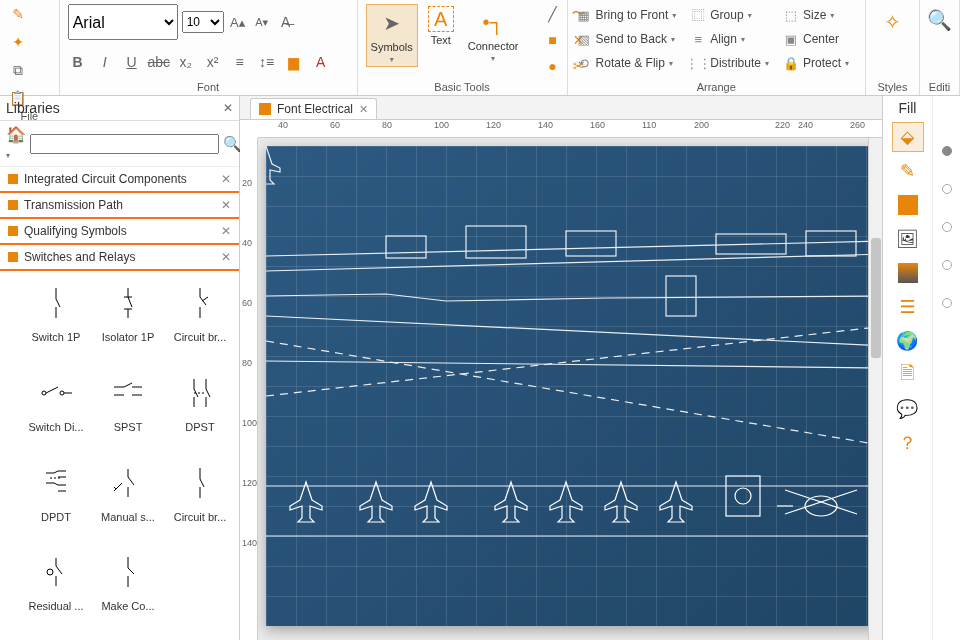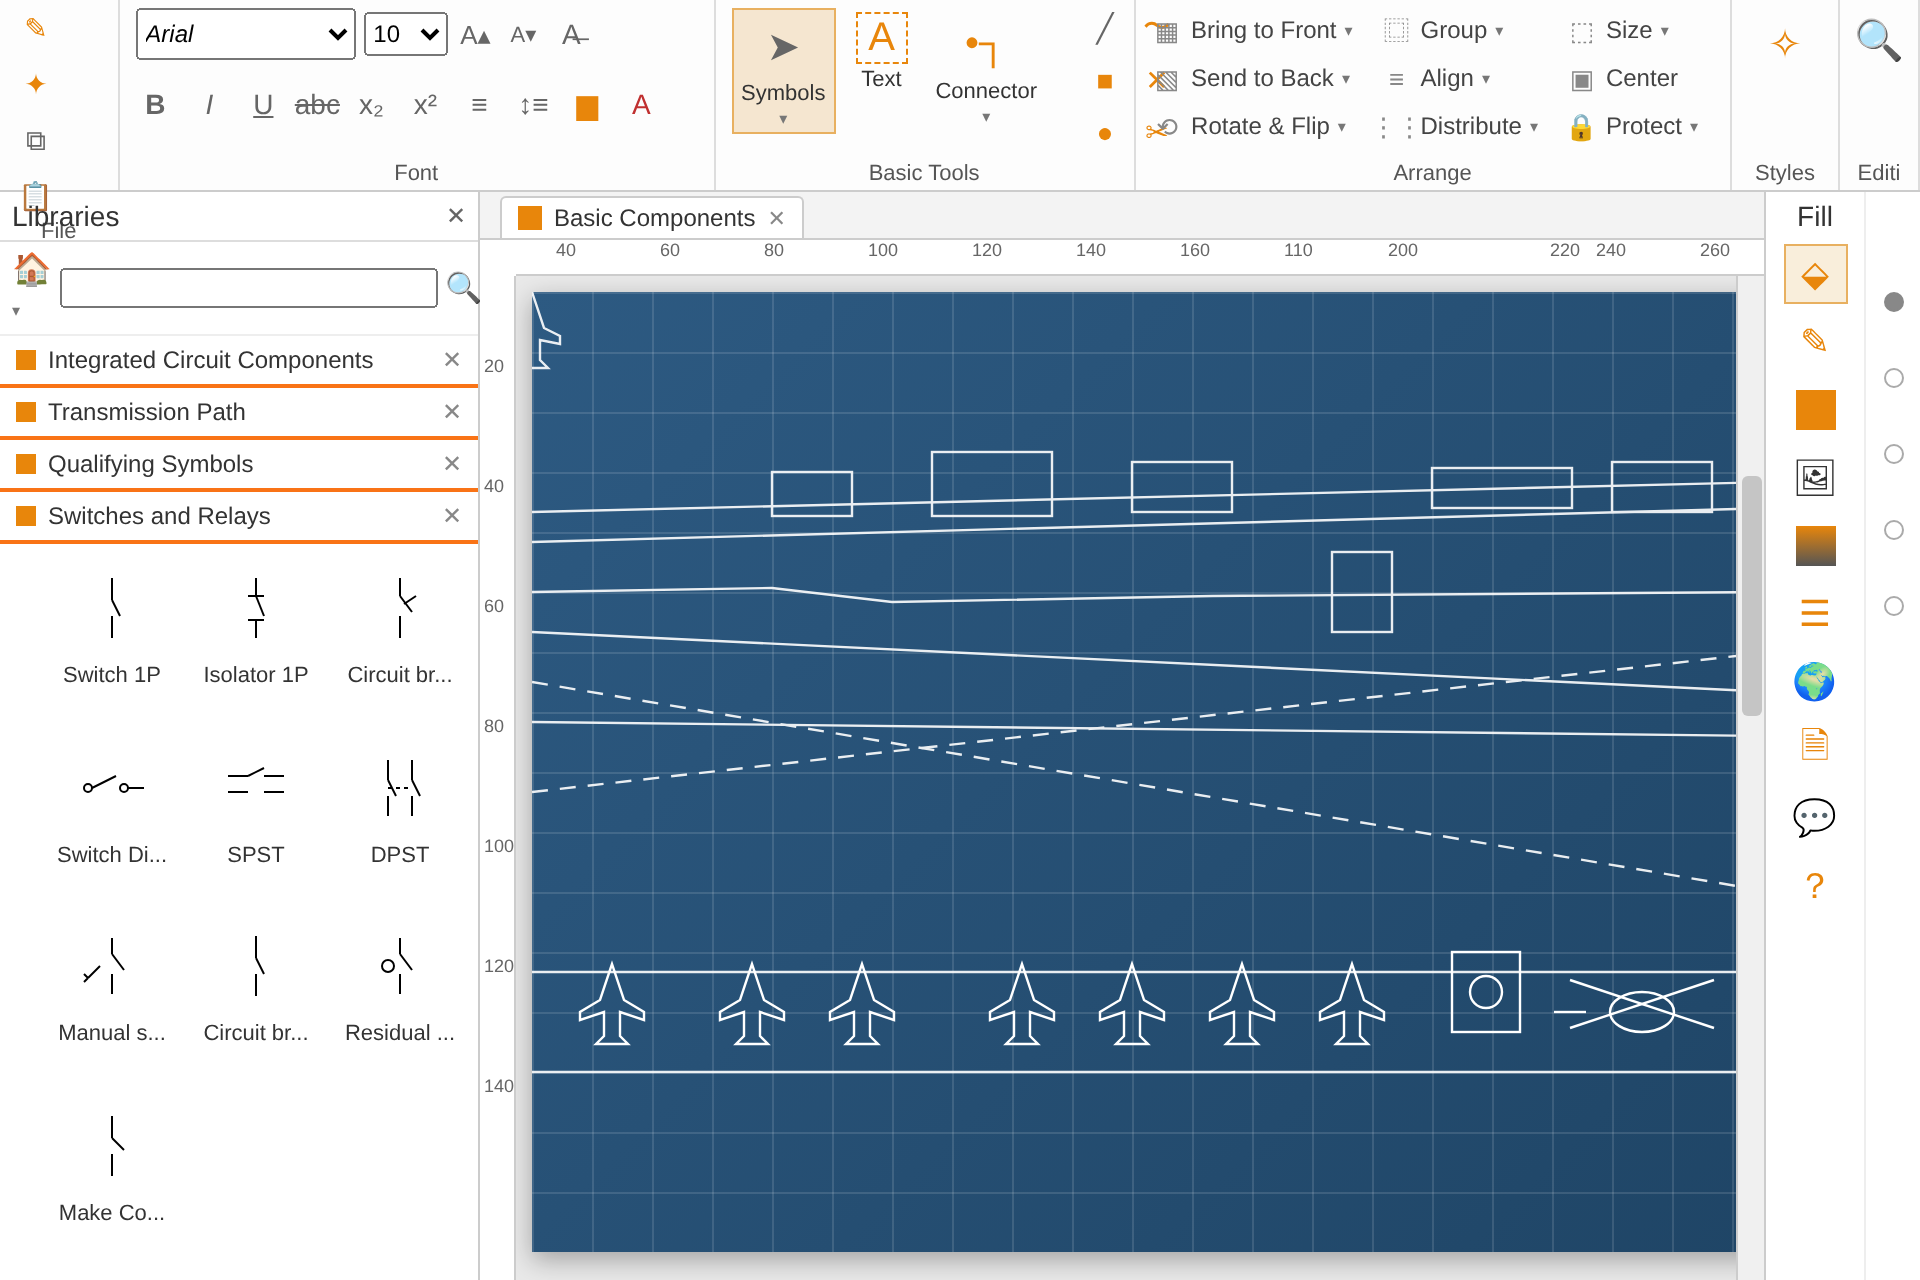--- a/index.html
+++ b/index.html
@@ -8,21 +8,21 @@
 .ribbon-group { border-right: 1px solid #ddd; padding: 4px 8px 2px 8px; display: flex; flex-direction: column; justify-content: space-between; }
 .ribbon-group-label { text-align: center; font-size: 11px; color: #555; padding-top: 2px; }
 .ribbon-body { display: flex; align-items: flex-start; gap: 6px; flex: 1; }
 .ico { width: 20px; height: 20px; display: inline-flex; align-items: center; justify-content: center; font-size: 14px; color: #666; cursor: pointer; }
 .ico.orange { color: #e8860b; }
 .ico-lg { width: 32px; height: 32px; font-size: 20px; }
 .btn-col { display: inline-flex; flex-direction: column; align-items: center; gap: 2px; cursor: pointer; padding: 2px 4px; }
 .btn-col.selected { background: #f5e6d0; border: 1px solid #e8b060; }
 .btn-col-label { font-size: 11px; color: #333; }
 .caret { font-size: 8px; color: #777; }
-select.font-select { width: 110px; height: 26px; font-size: 12px; font-style: italic; }
+select.font-select { width: 110px; height: 36px; font-size: 16px; }
 select.size-select { width: 42px; height: 22px; font-size: 12px; }
 .font-row1 { display: flex; align-items: center; gap: 4px; margin-bottom: 6px; }
 .font-row2 { display: flex; align-items: center; gap: 7px; }
 .bold { font-weight: bold; } .italic { font-style: italic; } .under { text-decoration: underline; }
 .strike { text-decoration: line-through; }
 .arrange-col { display: flex; flex-direction: column; gap: 2px; margin-right: 8px; }
 .arrange-item { display: flex; align-items: center; gap: 4px; font-size: 12px; color: #444; cursor: pointer; white-space: nowrap; height: 22px; }
 .arrange-ico { width: 16px; height: 16px; display: inline-flex; align-items: center; justify-content: center; color: #888; font-size: 13px; }
 .workspace { display: flex; height: calc(640px - 96px); }
 .libraries { width: 240px; border-right: 1px solid #ccc; display: flex; flex-direction: column; }
@@ -317,20 +317,36 @@
               <line x1="14" y1="24" x2="14" y2="34" stroke="#000"></line>
               <line x1="26" y1="24" x2="26" y2="34" stroke="#000"></line>
               <line x1="14" y1="20" x2="26" y2="20" stroke="#000" stroke-dasharray="2,2"></line>
             </svg>
           </div>
           <div class="lib-label">DPST</div>
         </div>
       <div class="lib-cell">
           <div class="lib-thumb">
             <svg width="40" height="40">
+              <line x1="10" y1="10" x2="18" y2="10" stroke="#000"></line>
+              <line x1="10" y1="20" x2="18" y2="20" stroke="#000"></line>
+              <line x1="22" y1="8" x2="30" y2="8" stroke="#000"></line>
+              <line x1="22" y1="14" x2="30" y2="14" stroke="#000"></line>
+              <line x1="22" y1="22" x2="30" y2="22" stroke="#000"></line>
+              <line x1="22" y1="28" x2="30" y2="28" stroke="#000"></line>
+              <line x1="18" y1="10" x2="22" y2="8" stroke="#000"></line>
+              <line x1="18" y1="20" x2="22" y2="22" stroke="#000"></line>
+              <line x1="14" y1="15" x2="26" y2="15" stroke="#000" stroke-dasharray="2,2"></line>
+            </svg>
+          </div>
+          <div class="lib-label">DPDT</div>
+        </div>
+      <div class="lib-cell">
+          <div class="lib-thumb">
+            <svg width="40" height="40">
               <line x1="20" y1="6" x2="20" y2="14" stroke="#000"></line>
               <line x1="20" y1="14" x2="26" y2="22" stroke="#000"></line>
               <line x1="20" y1="24" x2="20" y2="34" stroke="#000"></line>
               <path d="M14 20 L8 26" stroke="#000"></path>
               <path d="M8 26 L6 24 M8 26 L6 28" stroke="#000"></path>
             </svg>
           </div>
           <div class="lib-label">Manual s...</div>
         </div>
       <div class="lib-cell">
@@ -364,21 +380,21 @@
           </div>
           <div class="lib-label">Make Co...</div>
         </div>
     </div>
   </div>
 
   <div class="canvas-area">
     <div class="tabbar">
       <div class="tab">
         <span class="tab-ico"></span>
-        <span>Basic Components</span>
+        <span>Font Electrical</span>
         <span class="tab-close">✕</span>
       </div>
     </div>
     <div class="ruler-h">
       <span class="tick" style="left:20px">40</span>
       <span class="tick" style="left:72px">60</span>
       <span class="tick" style="left:124px">80</span>
       <span class="tick" style="left:176px">100</span>
       <span class="tick" style="left:228px">120</span>
       <span class="tick" style="left:280px">140</span>

